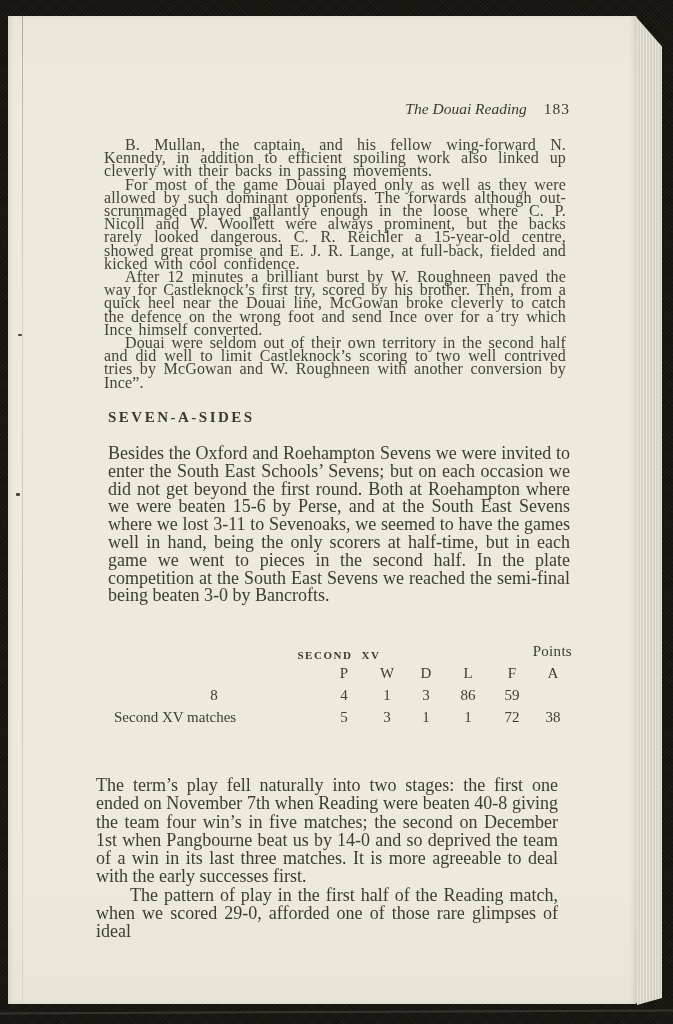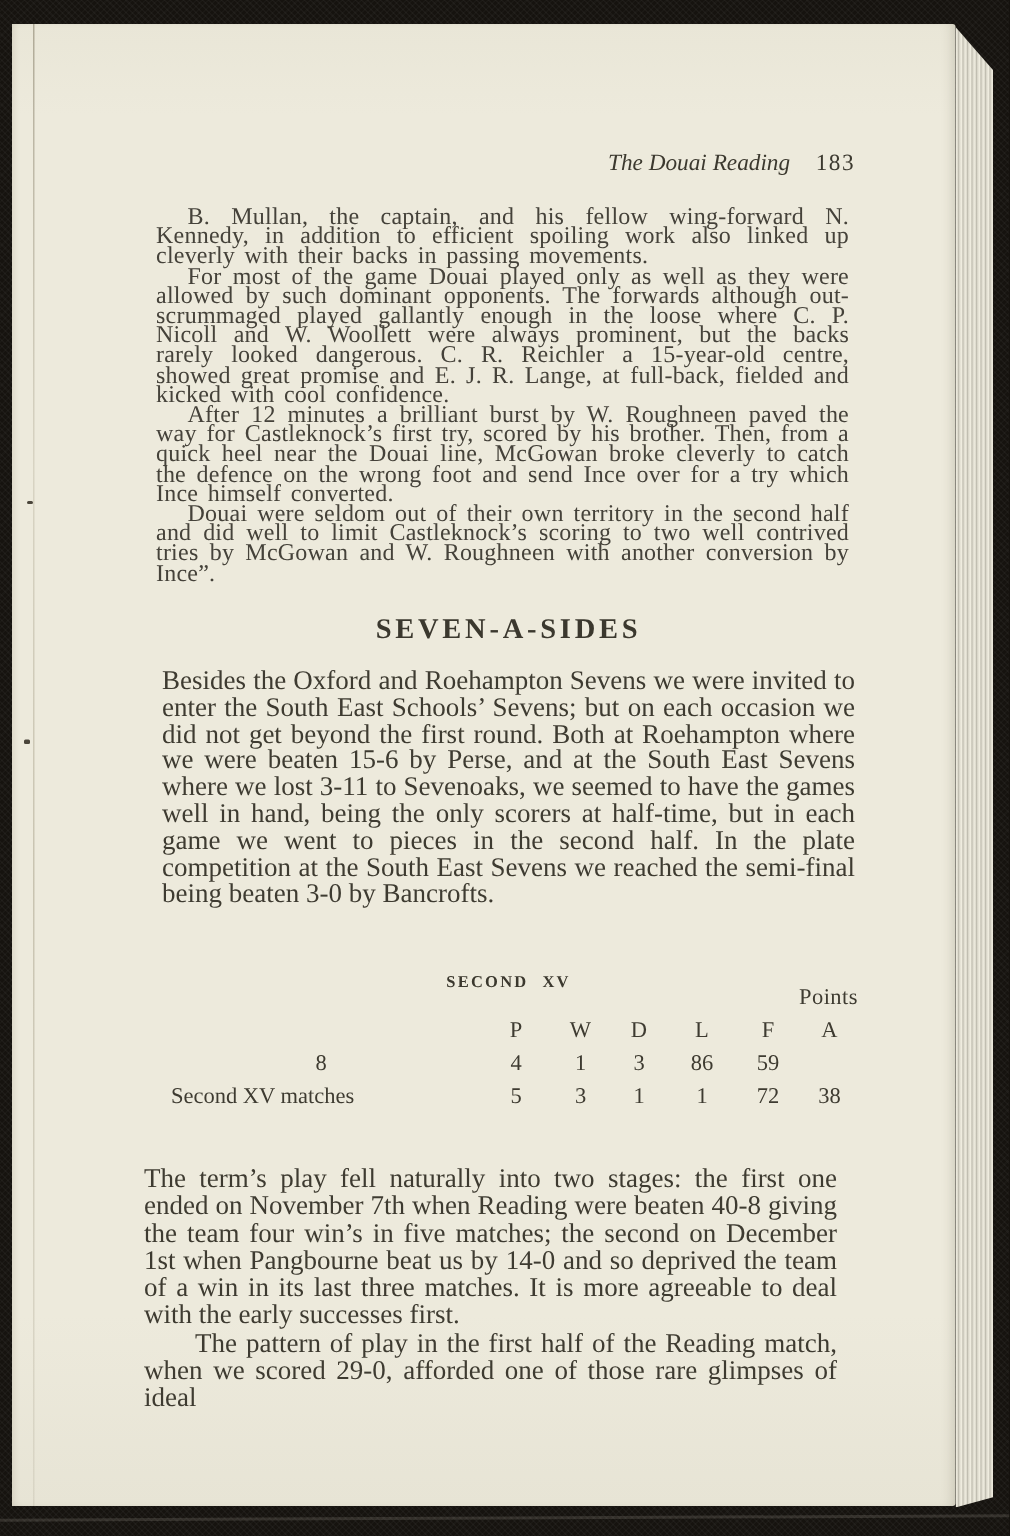--- a/index.html
+++ b/index.html
@@ -45,35 +45,35 @@
   .page-num{font-style:normal;margin-left:17px;letter-spacing:1px;}
 
   .report{
     position:absolute;left:96px;top:122px;width:462px;
     font-size:16px;line-height:13.2px;color:#45423a;
     text-align:justify;letter-spacing:0.15px;word-spacing:2.2px;
   }
   .report p{margin:0;text-indent:21px;}
 
   .h-sevens{
-    position:absolute;left:100px;top:393px;width:462px;margin:0;text-align:center;
-    font-size:19px;font-weight:bold;letter-spacing:2.5px;color:#3b382e;
+    position:absolute;left:100px;top:393px;width:462px;margin:0;
+    font-size:15px;font-weight:bold;letter-spacing:2.5px;color:#3b382e;
   }
   .sevens-body{
     position:absolute;left:100px;top:429px;width:462px;
     font-size:18px;line-height:17.8px;text-align:justify;color:#3e3b31;
   }
   .sevens-body p{margin:0;}
 
   .h-second{
     position:absolute;left:100px;top:633px;width:462px;margin:0;text-align:center;
     font-size:11px;font-weight:bold;letter-spacing:1.5px;word-spacing:5px;color:#3b382e;
   }
   .results{
-    position:absolute;left:100px;top:638px;width:464px;
+    position:absolute;left:100px;top:624px;width:464px;
     font-size:15px;line-height:22px;color:#3e3b31;
   }
   .points{text-align:right;letter-spacing:0.3px;}
   .trow{display:grid;grid-template-columns:212px 48px 38px 40px 44px 44px 38px;}
   .tcell{text-align:center;}
   .tlabel{text-align:left;padding-left:6px;}
 
   .term-body{
     position:absolute;left:88px;top:760px;width:462px;
     font-size:18px;line-height:18.3px;text-align:justify;color:#3e3b31;

